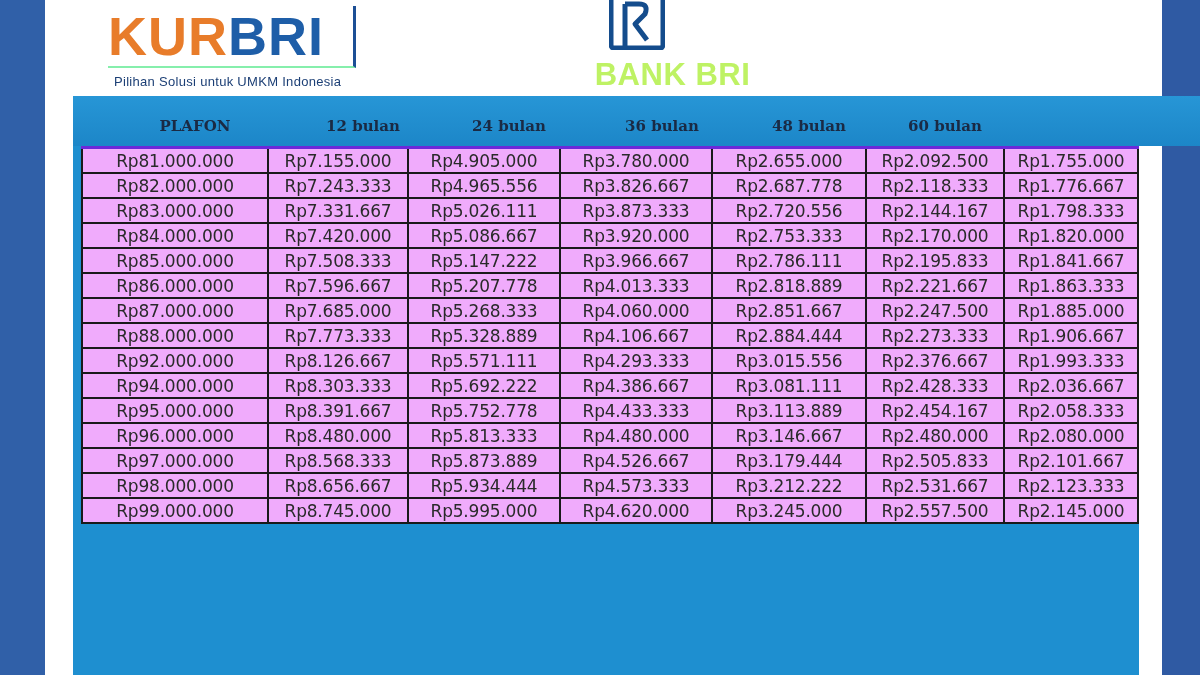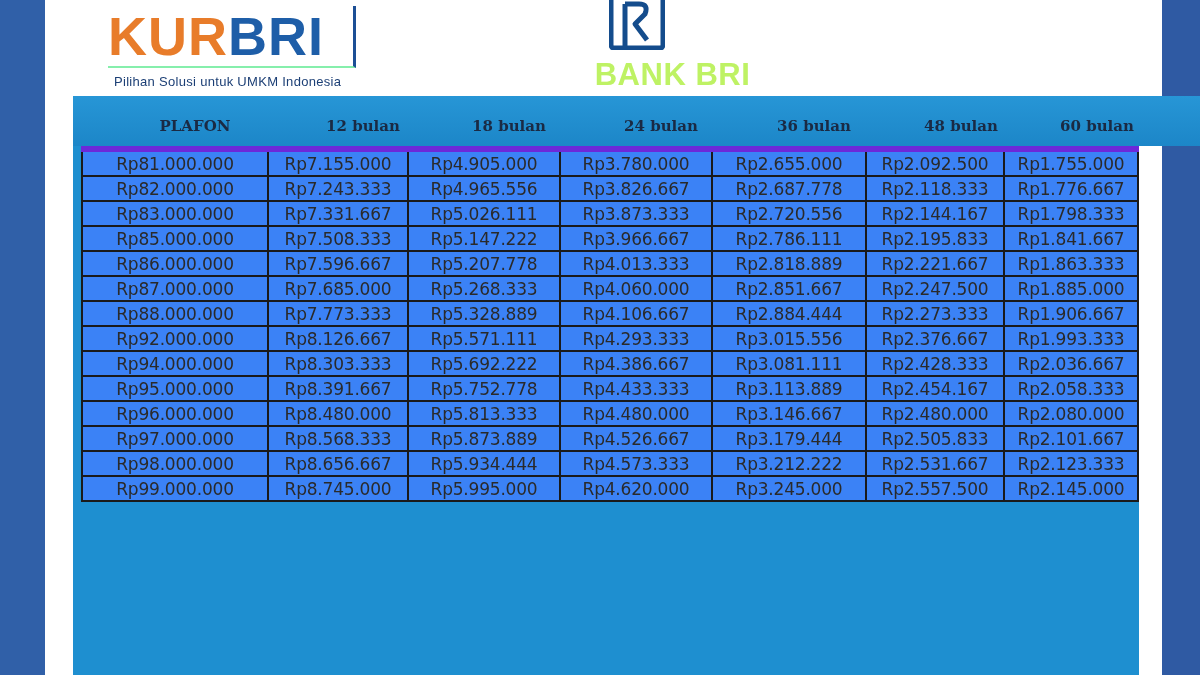--- a/index.html
+++ b/index.html
@@ -44,22 +44,22 @@
     display:flex;
     background:linear-gradient(#2796d6,#1c86c8);
     padding-left:24px;
   }
   .header-row .h {
     font-family:"DejaVu Serif", serif; font-weight:bold; font-size:15px;
     color:#1a2a44; text-align:center; line-height:60px;
   }
   table.rates {
     position:absolute; left:8px; top:50px;
-    border-collapse:collapse; background:#3b82f6;
-    border-top:6px solid #6d28d9;
+    border-collapse:collapse; background:#f0abfc;
+    border-top:3px solid #6d28d9;
     border-radius:7px;
   }
   table.rates td {
     border:2px solid #1a1a1a; height:23px; padding:0;
     text-align:center; font-family:"DejaVu Sans", sans-serif;
     font-size:17px; color:#2a2a2a; letter-spacing:-0.2px;
     white-space:nowrap;
   }
 </style>
 </head>
@@ -79,21 +79,20 @@
   <rect x="2" y="-4" width="52" height="52" rx="3" fill="none" stroke="#144c8c" stroke-width="5"></rect>
   <path d="M16 4 L30 4 Q40 4 36 14 L26 24 L38 40" fill="none" stroke="#144c8c" stroke-width="5" stroke-linejoin="round"></path>
   <path d="M16 4 L16 46" fill="none" stroke="#144c8c" stroke-width="5"></path>
 </svg>
 <div class="bank-bri">BANK BRI</div>
 
 <div class="table-wrap">
   <div class="header-row">
     <div class="h" style="width:196px">PLAFON</div>
     <div class="h" style="width:140px">12 bulan</div>
-    <div class="h" style="width:152px">18 bulan</div>
     <div class="h" style="width:152px">24 bulan</div>
     <div class="h" style="width:154px">36 bulan</div>
     <div class="h" style="width:140px">48 bulan</div>
     <div class="h" style="width:132px">60 bulan</div>
   </div>
   <table class="rates">
     <colgroup>
       <col style="width:186px">
         <col style="width:140px">
         <col style="width:152px">
@@ -124,20 +123,29 @@
         <tr>
           <td>Rp83.000.000</td>
           <td>Rp7.331.667</td>
           <td>Rp5.026.111</td>
           <td>Rp3.873.333</td>
           <td>Rp2.720.556</td>
           <td>Rp2.144.167</td>
           <td>Rp1.798.333</td>
         </tr>
         <tr>
+          <td>Rp84.000.000</td>
+          <td>Rp7.420.000</td>
+          <td>Rp5.086.667</td>
+          <td>Rp3.920.000</td>
+          <td>Rp2.753.333</td>
+          <td>Rp2.170.000</td>
+          <td>Rp1.820.000</td>
+        </tr>
+        <tr>
           <td>Rp85.000.000</td>
           <td>Rp7.508.333</td>
           <td>Rp5.147.222</td>
           <td>Rp3.966.667</td>
           <td>Rp2.786.111</td>
           <td>Rp2.195.833</td>
           <td>Rp1.841.667</td>
         </tr>
         <tr>
           <td>Rp86.000.000</td>

